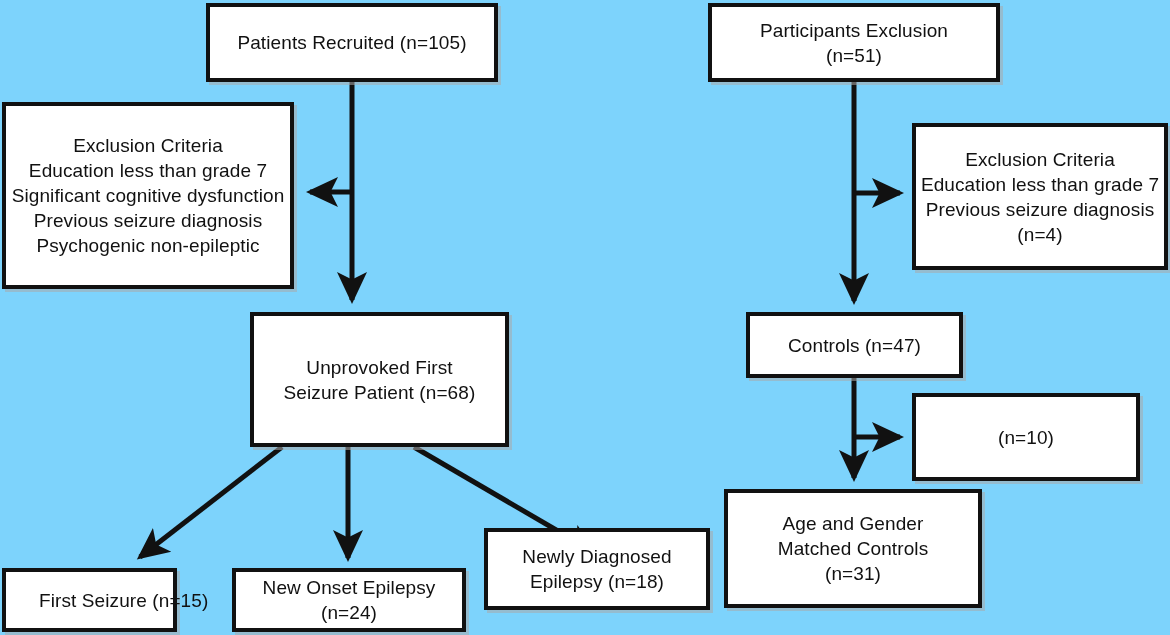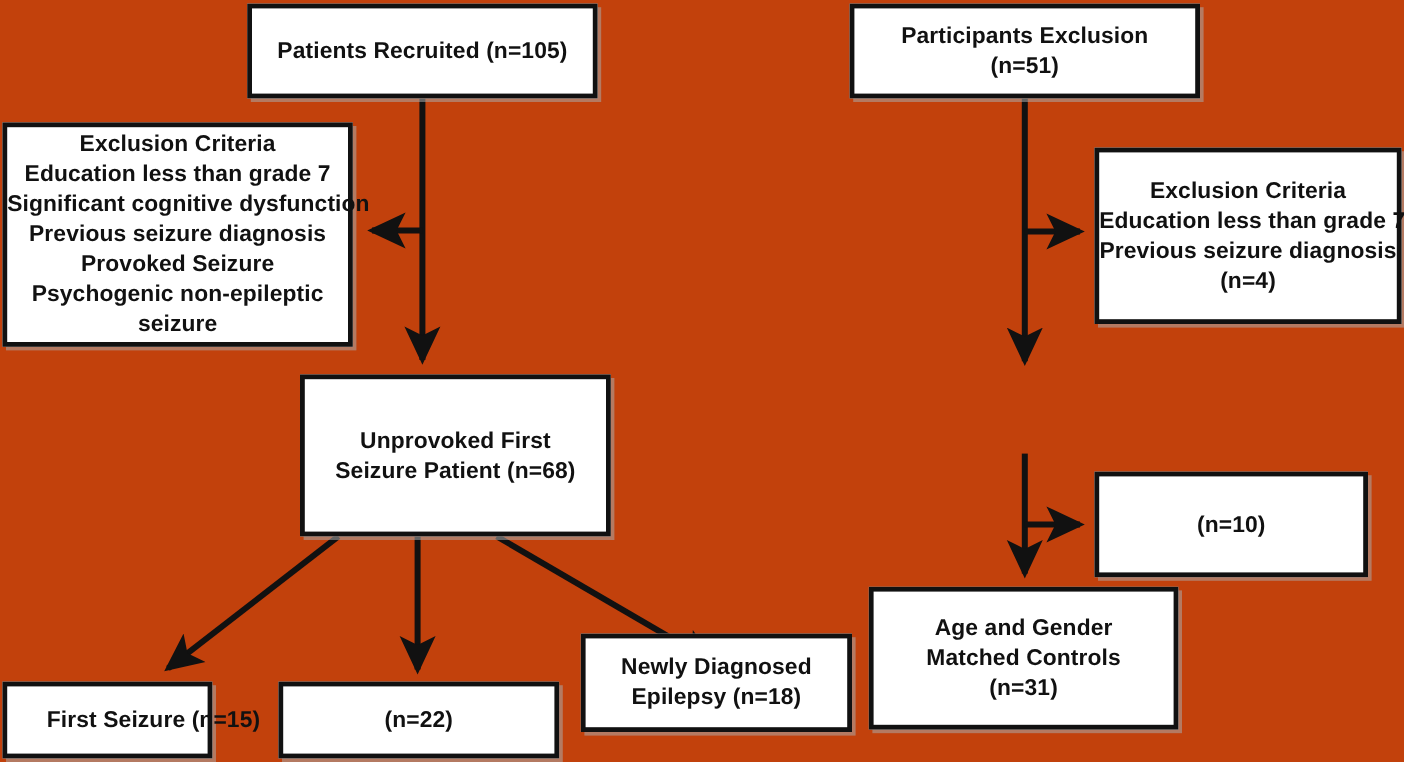--- a/index.html
+++ b/index.html
@@ -4,24 +4,23 @@
 <style>
   html, body {
     margin: 0;
     padding: 0;
     background: #ffffff;
   }
   #canvas {
     position: relative;
     width: 1170px;
     height: 635px;
-    background: #c2410c;
+    background: #7dd3fc;
     font-family: "Liberation Sans", "DejaVu Sans", sans-serif;
     overflow: hidden;
-    font-weight: bold;
   }
   .edges {
     position: absolute;
     left: 0;
     top: 0;
     width: 1170px;
     height: 635px;
     pointer-events: none;
   }
   .node {
@@ -97,39 +96,38 @@
     <div class="lines">
         <div>Patients Recruited (n=105)</div>
       </div>
   </div>
   <div class="node shadow-r" style="left: 2px; top: 102px; width: 292px; height: 187px;">
     <div class="lines">
         <div>Exclusion Criteria</div>
         <div>Education less than grade 7</div>
         <div>Significant cognitive dysfunction</div>
         <div>Previous seizure diagnosis</div>
-        <div>Provoked Seizure</div>
         <div>Psychogenic non-epileptic</div>
-        <div>seizure</div>
       </div>
   </div>
   <div class="node shadow-r" style="left: 216px; top: 312px; width: 259px; height: 135px; margin-left: 34px;">
     <div class="lines">
         <div>Unprovoked First</div>
         <div>Seizure Patient (n=68)</div>
       </div>
   </div>
   <div class="node shadow-r" style="left: 2px; top: 568px; width: 175px; height: 64px; padding-left: 33px;">
     <div class="lines">
         <div>First Seizure (n=15)</div>
       </div>
   </div>
   <div class="node shadow-r" style="left: 232px; top: 568px; width: 234px; height: 64px;">
     <div class="lines">
-        <div>(n=22)</div>
+        <div>New Onset Epilepsy</div>
+        <div>(n=24)</div>
       </div>
   </div>
   <div class="node shadow-r" style="left: 484px; top: 528px; width: 226px; height: 82px;">
     <div class="lines">
         <div>Newly Diagnosed</div>
         <div>Epilepsy (n=18)</div>
       </div>
   </div>
   <div class="node shadow-r" style="left: 708px; top: 3px; width: 292px; height: 79px;">
     <div class="lines">
@@ -138,20 +136,25 @@
       </div>
   </div>
   <div class="node shadow-r" style="left: 912px; top: 123px; width: 256px; height: 147px;">
     <div class="lines">
         <div>Exclusion Criteria</div>
         <div>Education less than grade 7</div>
         <div>Previous seizure diagnosis</div>
         <div>(n=4)</div>
       </div>
   </div>
+  <div class="node shadow-r" style="left: 746px; top: 312px; width: 217px; height: 66px;">
+    <div class="lines">
+        <div>Controls (n=47)</div>
+      </div>
+  </div>
   <div class="node shadow-r" style="left: 912px; top: 393px; width: 228px; height: 88px;">
     <div class="lines">
         <div>(n=10)</div>
       </div>
   </div>
   <div class="node shadow-r" style="left: 724px; top: 489px; width: 258px; height: 119px;">
     <div class="lines">
         <div>Age and Gender</div>
         <div>Matched Controls</div>
         <div>(n=31)</div>

